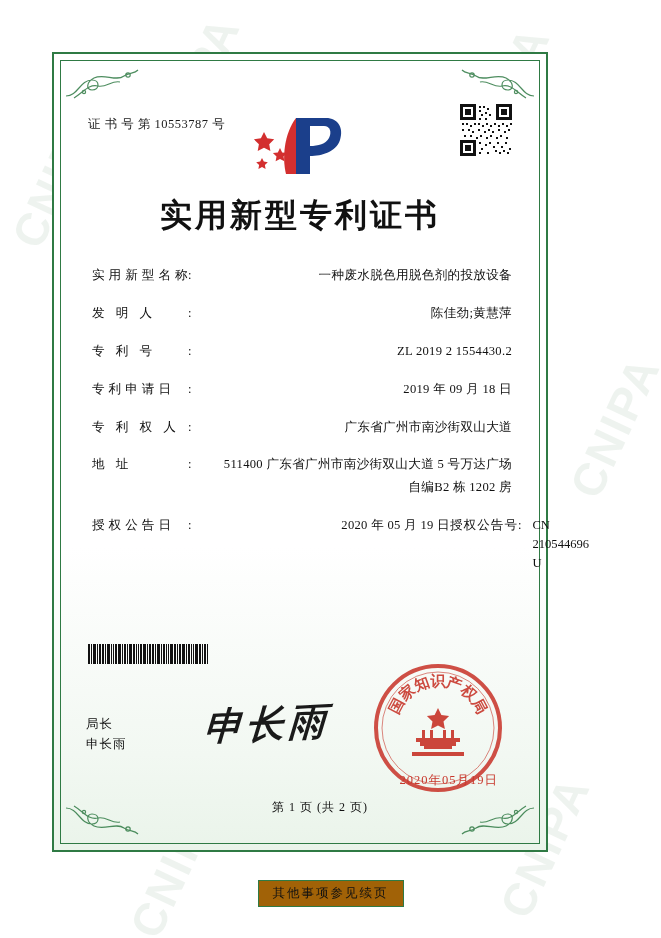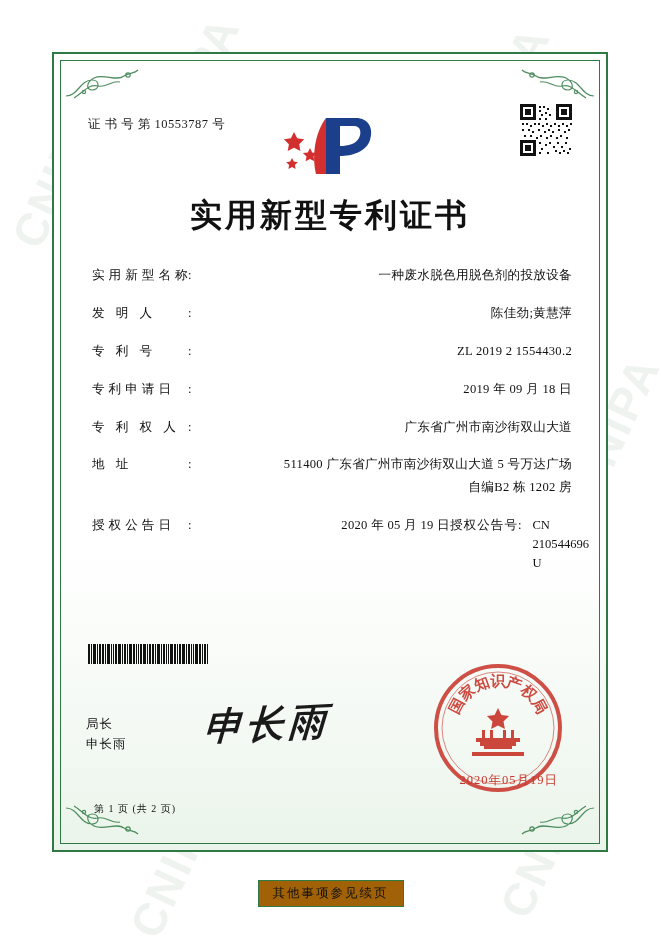--- a/index.html
+++ b/index.html
@@ -33,21 +33,21 @@
   .wm-5 { left: 30px;   top: 560px; font-size: 46px; transform: rotate(-65deg); }
   .wm-6 { left: 250px;  top: 560px; font-size: 46px; transform: rotate(-65deg); }
   .wm-7 { left: 100px;  top: 840px; font-size: 46px; transform: rotate(-65deg); }
   .wm-8 { left: 470px;  top: 820px; font-size: 46px; transform: rotate(-65deg); }
 
   
   .cert {
     position: absolute;
     left: 52px;
     top: 52px;
-    width: 556px;
+    width: 496px;
     height: 800px;
     border: 2px solid #2f7a44;
     box-sizing: border-box;
     background: linear-gradient(180deg, #ffffff 0%, #ffffff 62%, #f2f8f2 88%, #eaf4ea 100%);
   }
   .cert-inner {
     position: absolute;
     left: 6px;
     top: 6px;
     right: 6px;
@@ -226,22 +226,22 @@
     font-size: 12.5px;
     color: #c8372c;
     letter-spacing: 1px;
     font-family: "Liberation Serif", serif;
   }
 
   .page-no {
     position: absolute;
     left: 0; right: 0;
     bottom: 34px;
-    text-align: left;
-    font-size: 10px;
+    text-align: center;
+    font-size: 12px;
     color: #111;
     letter-spacing: 1px;
     margin-left: 40px;
   }
 
   
   .footer-note {
     position: absolute;
     left: 50%;
     transform: translateX(-50%);

